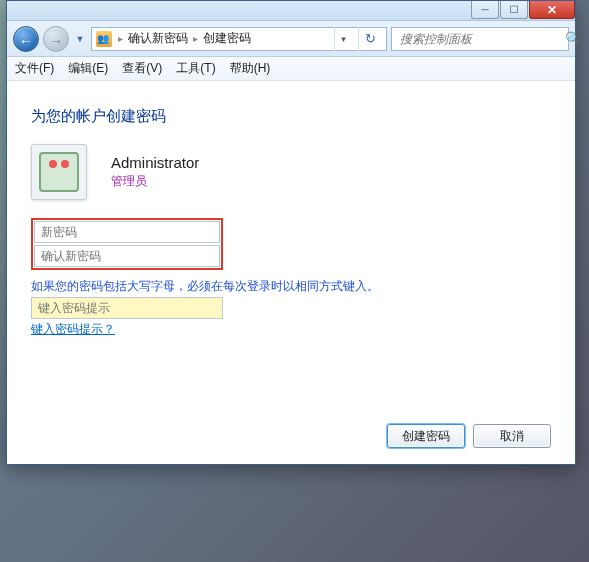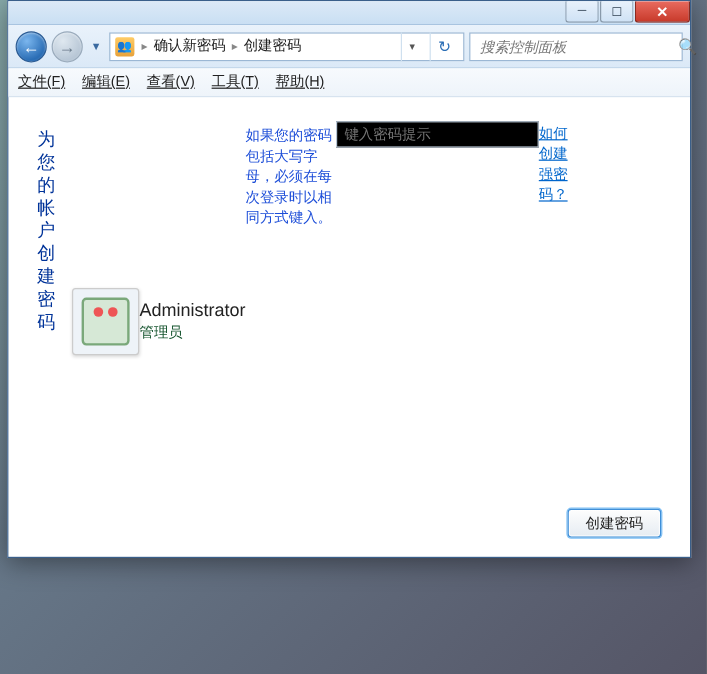--- a/index.html
+++ b/index.html
@@ -103,65 +103,65 @@
     flex:1;border:none;outline:none;font-size:12px;color:#888;padding:0 8px;font-style:italic;background:transparent;
   }
   .searchbox .mag{
     width:24px;display:flex;align-items:center;justify-content:center;color:#5b7fa6;font-size:13px;
   }
   
   .menubar{
     height:24px;background:linear-gradient(#f7fafd,#eef4fa);
     border-bottom:1px solid #d7e3ef;
     display:flex;align-items:center;padding:0 8px;gap:14px;
-    font-size:12px;color:#222;text-decoration:underline;
+    font-size:12px;color:#222;
   }
   .menubar span{cursor:default}
   
   .content{
     padding:20px 24px 12px 24px;
     height:calc(100% - 20px - 36px - 24px);
-    display:flex;flex-direction:row;
+    display:flex;flex-direction:column;
     overflow:hidden;
   }
   .heading{
     color:#003399;font-size:15px;margin:6px 0 18px 0;
   }
-  .userrow{display:flex;align-items:center;gap:0;margin-bottom:18px}
+  .userrow{display:flex;align-items:center;gap:24px;margin-bottom:18px}
   .avatar{
     width:56px;height:56px;border:1px solid #ccc;border-radius:3px;
     background:#eef3f8;display:flex;align-items:center;justify-content:center;
     box-shadow:0 1px 3px rgba(0,0,0,.15);
     position:relative;overflow:hidden;
   }
   .avatar .robot{
     width:40px;height:40px;background:#d6e8d6;border:2px solid #7aa87a;border-radius:4px;
     position:relative;
   }
   .avatar .robot::before{
     content:"";position:absolute;left:8px;top:6px;width:8px;height:8px;background:#e55;border-radius:50%;
   }
   .avatar .robot::after{
     content:"";position:absolute;right:8px;top:6px;width:8px;height:8px;background:#e55;border-radius:50%;
   }
   .userinfo .uname{font-size:15px;color:#222}
-  .userinfo .urole{font-size:12px;color:#14532d;margin-top:2px}
+  .userinfo .urole{font-size:12px;color:#a21caf;margin-top:2px}
   .fieldgroup{
     border:2px solid #d93a2b;
     padding:1px;margin-bottom:4px;width:192px;
   }
   .pwinput{
     width:100%;height:22px;border:1px solid #b9c7d6;padding:2px 6px;
     font-size:12px;color:#888;background:#fff;display:block;margin:0;
   }
   .pwinput + .pwinput{margin-top:2px}
   .hint{font-size:12px;color:#1d4ed8;margin:4px 0 2px}
   .link{color:#0066cc;font-size:12px;margin:2px 0 14px; display:inline-block}
   .hintinput{
-    width:192px;height:22px;border:1px solid #b9c7d6;padding:2px 6px;font-size:12px;color:#888;background:#000000;
+    width:192px;height:22px;border:1px solid #b9c7d6;padding:2px 6px;font-size:12px;color:#888;background:#fef9c3;
   }
   .footer{
     margin-top:auto;
     display:flex;justify-content:flex-end;gap:8px;padding:14px 0 4px;
   }
   .btn{
     min-width:78px;height:24px;
     border:1px solid #8a9aab;border-radius:3px;
     background:linear-gradient(#fdfdfd,#e6ecf2);
     font-size:12px;color:#222;padding:0 14px;
@@ -229,24 +229,29 @@
     <div class="userrow">
       <div class="avatar">
         <div class="robot"></div>
       </div>
       <div class="userinfo">
         <div class="uname">Administrator</div>
         <div class="urole">管理员</div>
       </div>
     </div>
 
+    <div class="fieldgroup">
+      <input class="pwinput" type="text" placeholder="新密码" style="">
+      <input class="pwinput" type="text" placeholder="确认新密码" style="">
+    </div>
 
     <div class="hint">如果您的密码包括大写字母，必须在每次登录时以相同方式键入。</div>
 
     <input class="hintinput" type="text" placeholder="键入密码提示" style="">
-    <a class="link" href="#">如何创建强密码？</a>
+    <a class="link" href="#">键入密码提示？</a>
 
     <div class="footer">
       <button class="btn primary">创建密码</button>
+      <button class="btn">取消</button>
     </div>
   </div>
 
 </div>
 
 </body></html>

